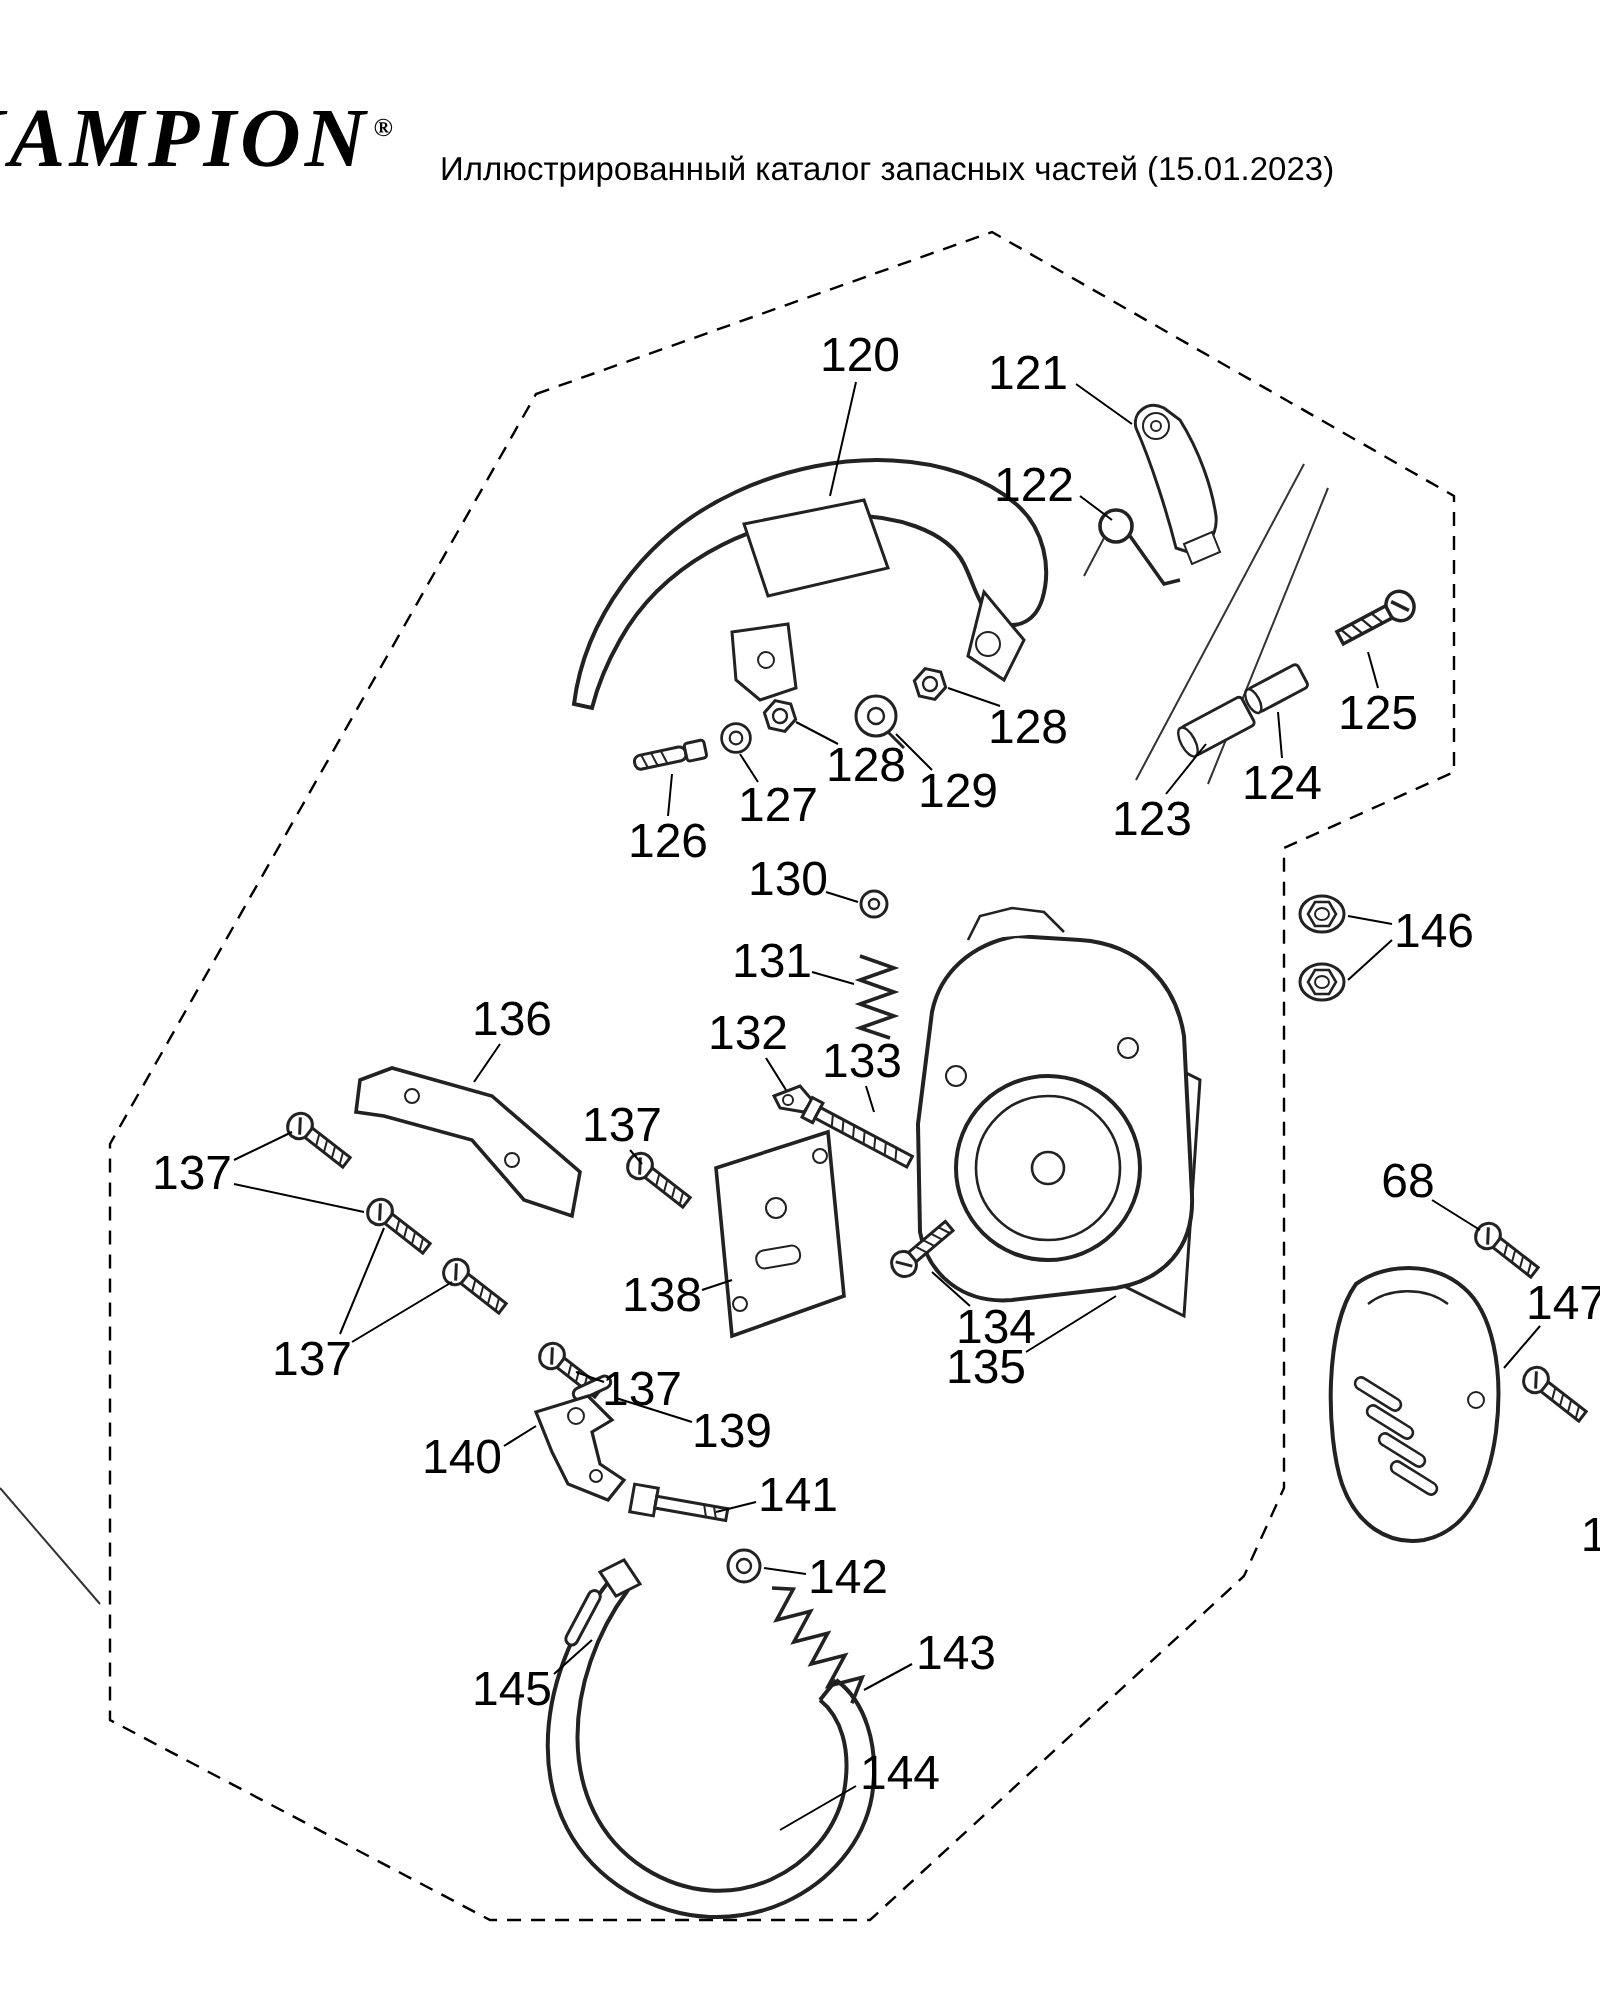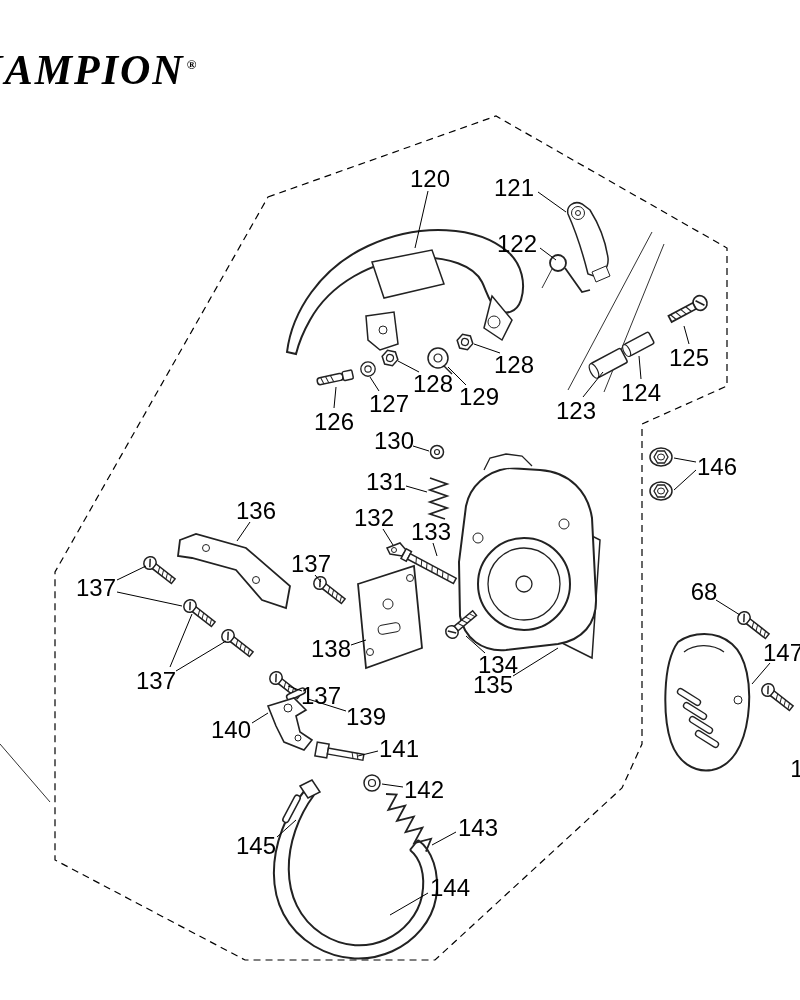--- a/index.html
+++ b/index.html
@@ -16,20 +16,21 @@
   .boundary{fill:none;stroke:#000;stroke-width:1.2;stroke-dasharray:7 5;}
   .thin{stroke:#333;stroke-width:1;fill:none;}
 </style>
 </head>
 <body>
 
 <div class="page">
 
   <div class="brand"><span>CHAMPION</span><sup>®</sup></div>
 
+  <div class="title">Иллюстрированный каталог запасных частей (15.01.2023)</div>
 
   <svg class="diagram" width="800" height="1000" viewBox="0 0 800 1000" xmlns="http://www.w3.org/2000/svg">
 
     <defs>
       <g id="g-screw">
         <ellipse cx="0" cy="0" rx="6" ry="6.5" fill="#fff" stroke="#222" stroke-width="1.5"></ellipse>
         <line x1="-2.5" y1="-3.5" x2="2.5" y2="3.5" stroke="#222" stroke-width="1.5"></line>
         <rect x="5.5" y="-3" width="24" height="6" fill="#fff" stroke="#222" stroke-width="1.5"></rect>
         <line x1="10" y1="-3" x2="12.5" y2="3" stroke="#222"></line>
         <line x1="15" y1="-3" x2="17.5" y2="3" stroke="#222"></line>

